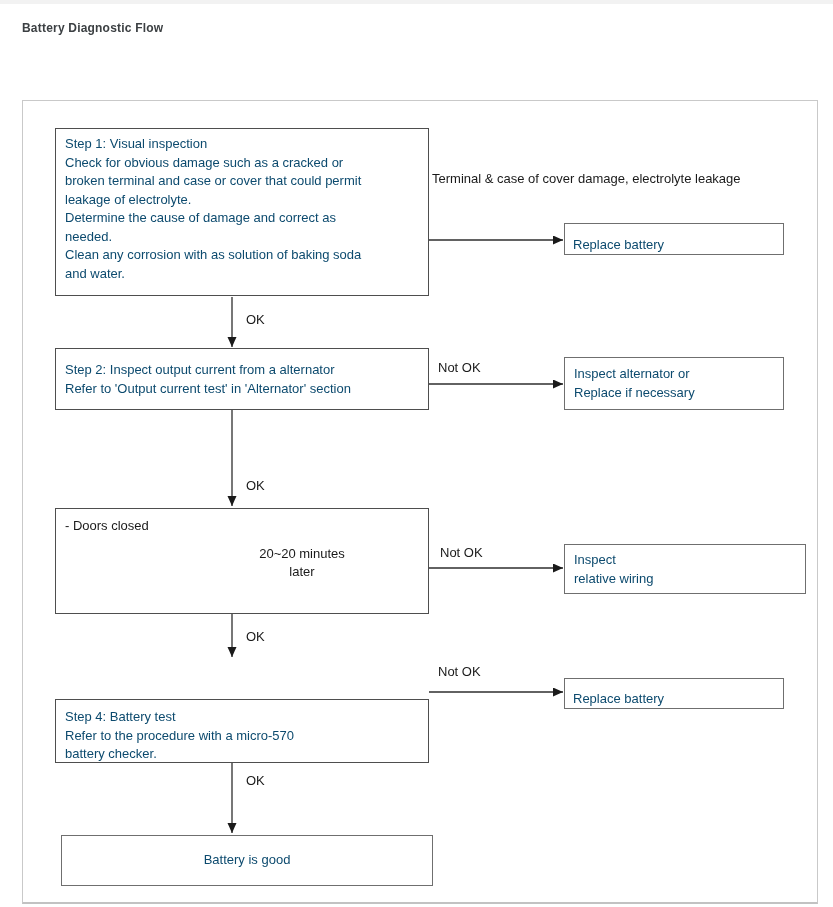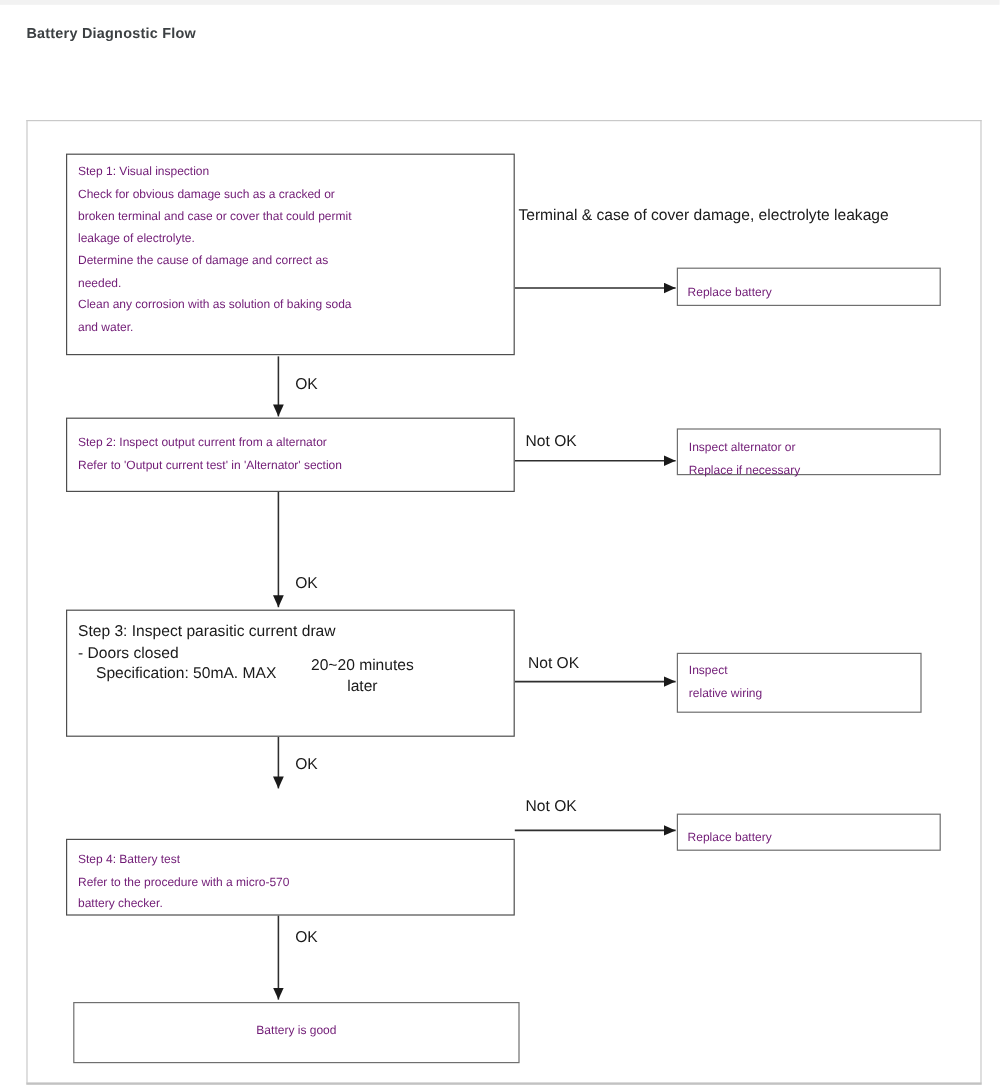--- a/index.html
+++ b/index.html
@@ -4,21 +4,21 @@
 <style>
   html,body{margin:0;padding:0;background:#ffffff;}
   body{width:833px;height:907px;position:relative;overflow:hidden;
        font-family:"Liberation Sans",sans-serif;}
   .top-strip{position:absolute;left:0;top:0;width:833px;height:4px;background:#f2f2f2;}
   .page-title{position:absolute;left:22px;top:17px;font-size:12px;line-height:22px;
        font-weight:bold;color:#3c4043;letter-spacing:.2px;}
   .panel{position:absolute;left:22px;top:100px;width:796px;height:804px;
        border:1px solid #c9c9c9;border-bottom:2px solid #c2c2c2;background:#ffffff;box-sizing:border-box;}
   .arrows{position:absolute;left:0;top:0;pointer-events:none;}
-  .txt{font-size:10px;line-height:18.5px;color:#701a75;white-space:pre-line;}
+  .txt{font-size:13px;line-height:18.5px;color:#0c4a6e;white-space:pre-line;}
   .txt3{font-size:13px;line-height:17.5px;color:#1a1a1a;white-space:pre-line;}
   .step-box{position:absolute;background:#fff;border:1.5px solid #4e4e4e;box-sizing:border-box;}
   .out-box{position:absolute;background:#fff;border:1.4px solid #6f6f6f;box-sizing:border-box;}
   .flex-c{display:flex;align-items:flex-end;}
   .lbl{position:absolute;font-size:13px;line-height:15px;color:#1a1a1a;white-space:nowrap;}
   .note{position:absolute;left:246px;top:545px;width:112px;text-align:center;}
   .center-both{display:flex;align-items:center;justify-content:center;text-align:center;}
 </style>
 </head>
 <body>
@@ -71,35 +71,33 @@
 <div class="out-box flex-c" style="left:564px;top:223px;width:220px;height:32px;padding-left:8px;">
   <span class="txt">Replace battery</span>
 </div>
 <div class="lbl" style="left:246px;top:312px;">OK</div>
 
 <div class="step-box" style="left:55px;top:348px;width:374px;height:62px;padding:12px 9px 0;">
   <div class="txt">Step 2: Inspect output current from a alternator
 Refer to 'Output current test' in 'Alternator' section</div>
 </div>
 <div class="lbl" style="left:438px;top:360px;">Not OK</div>
-<div class="out-box" style="left:564px;top:357px;width:220px;height:39px;padding:7px 9px 0;">
+<div class="out-box" style="left:564px;top:357px;width:220px;height:53px;padding:7px 9px 0;">
   <div class="txt">Inspect alternator or
 Replace if necessary</div>
 </div>
 <div class="lbl" style="left:246px;top:478px;">OK</div>
 
 <div class="step-box" style="left:55px;top:508px;width:374px;height:106px;padding:8px 9px 0;">
-  <div class="txt3">Step 3: Inspect parasitic current draw</div>
   <div class="txt3">- Doors closed</div>
-  <div class="txt3" style="padding-left:15px;">Specification: 50mA. MAX</div>
 </div>
 <div class="note txt3">20~20 minutes
 later</div>
 <div class="lbl" style="left:440px;top:545px;">Not OK</div>
-<div class="out-box" style="left:564px;top:544px;width:204px;height:50px;padding:6px 9px 0;">
+<div class="out-box" style="left:564px;top:544px;width:242px;height:50px;padding:6px 9px 0;">
   <div class="txt">Inspect
 relative wiring</div>
 </div>
 <div class="lbl" style="left:246px;top:629px;">OK</div>
 
 <div class="step-box" style="left:55px;top:659px;width:374px;height:64px;padding:8px 9px 0;margin-top:40px;">
   <div class="txt">Step 4: Battery test
 Refer to the procedure with a micro-570
 battery checker.</div>
 </div>

